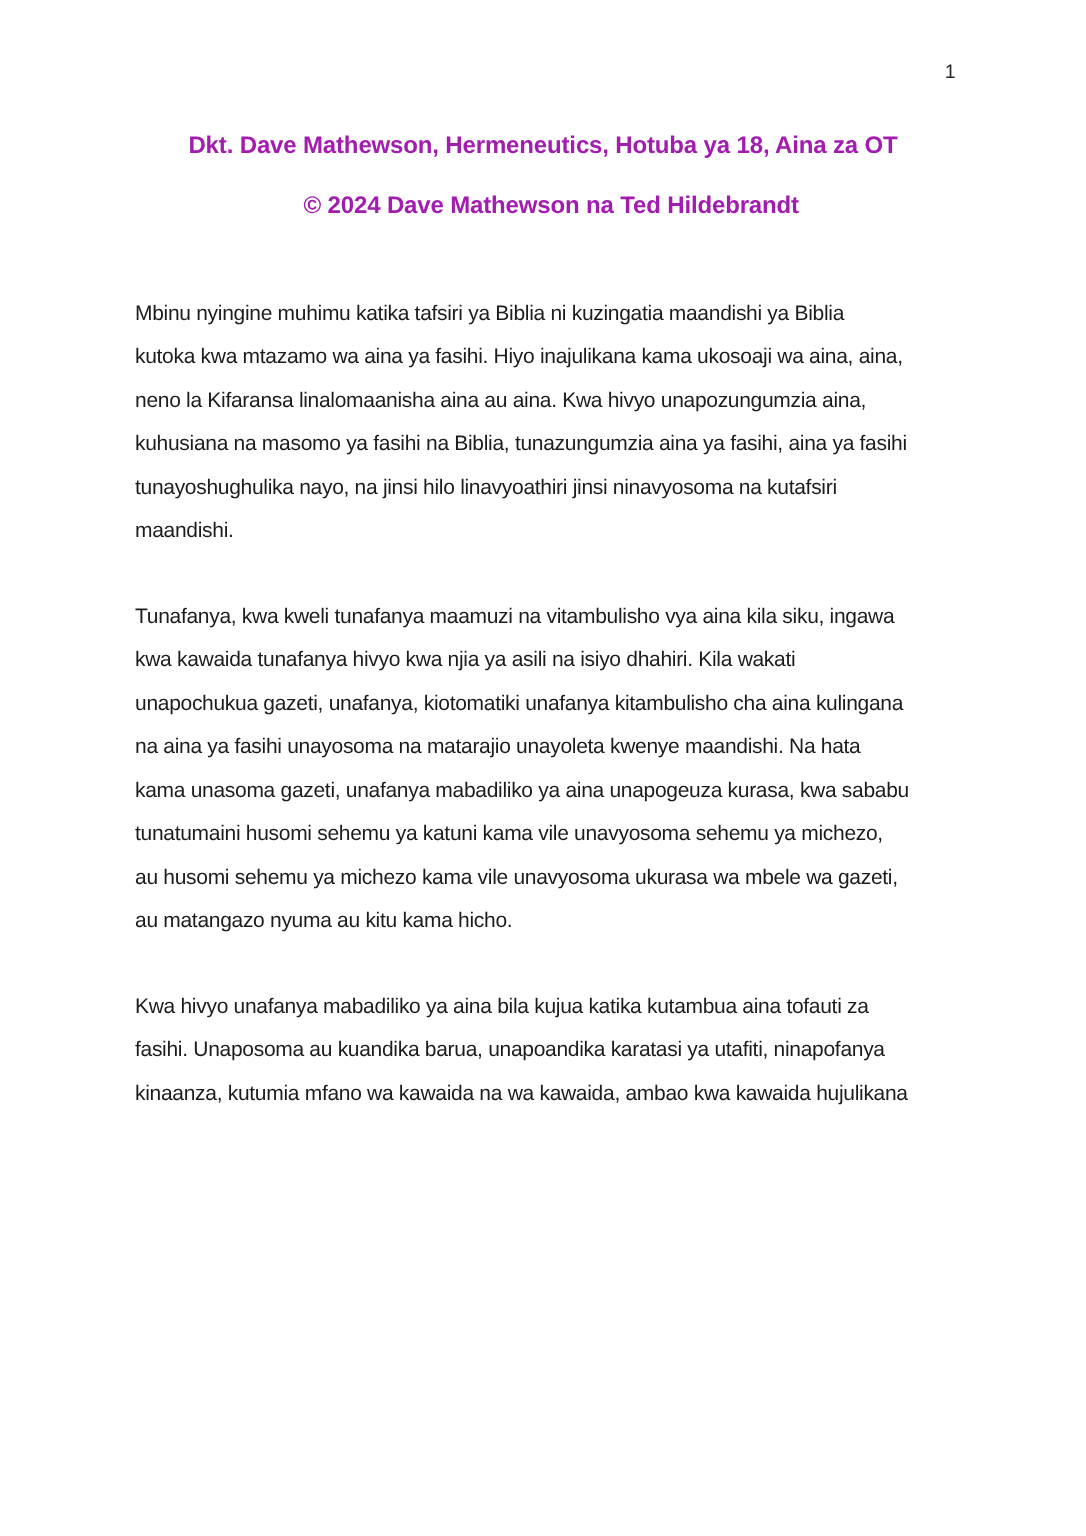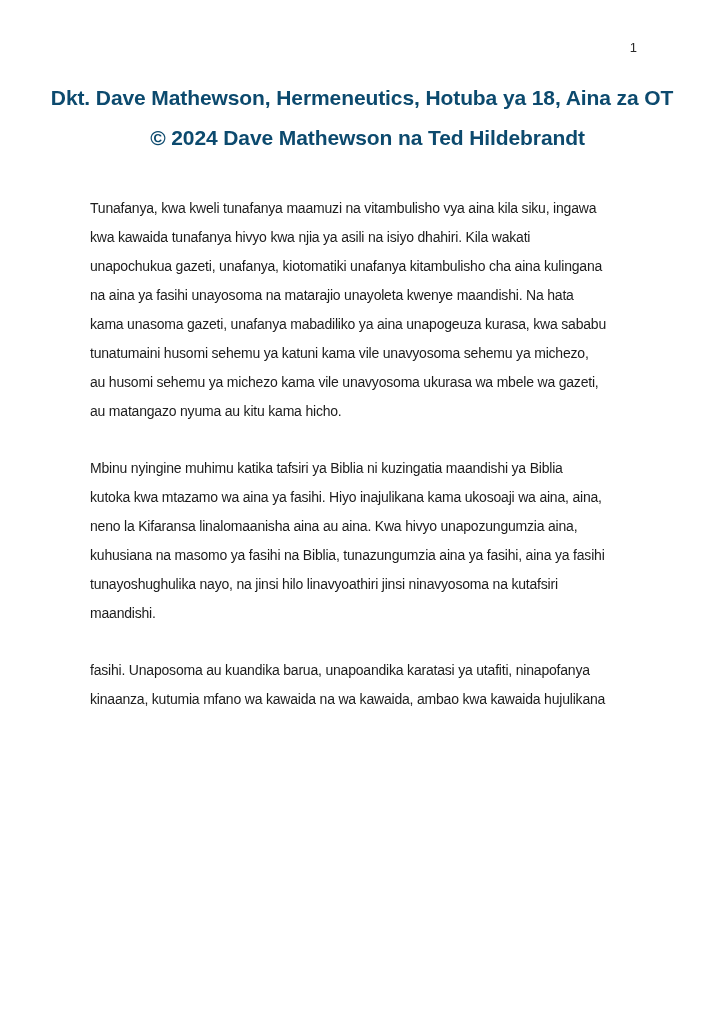--- a/index.html
+++ b/index.html
@@ -22,23 +22,23 @@
     top: 40px;
     right: 87px;
     font-size: 13px;
     color: #2a2a2a;
   }
   .titles {
     padding-top: 88px;
     text-align: center;
   }
   .title-line {
-    font-size: 21px;
+    font-size: 16px;
     font-weight: bold;
-    color: #0c4a6e;
+    color: #a21caf;
     line-height: 19px;
     letter-spacing: -0.1px;
   }
   .title-line + .title-line {
     margin-top: 21px;
     margin-left: 11px;
   }
   .doc-body {
     margin: 47px 40px 0 90px;
   }
@@ -62,35 +62,36 @@
 <div class="page">
   <div class="page-number">1</div>
 
   <div class="titles">
     <div class="title-line">Dkt. Dave Mathewson, Hermeneutics, Hotuba ya 18, Aina za OT</div>
     <div class="title-line">© 2024 Dave Mathewson na Ted Hildebrandt</div>
   </div>
 
   <div class="doc-body">
       <div class="para">
+        <div class="line">Mbinu nyingine muhimu katika tafsiri ya Biblia ni kuzingatia maandishi ya Biblia</div>
+        <div class="line">kutoka kwa mtazamo wa aina ya fasihi. Hiyo inajulikana kama ukosoaji wa aina, aina,</div>
+        <div class="line">neno la Kifaransa linalomaanisha aina au aina. Kwa hivyo unapozungumzia aina,</div>
+        <div class="line">kuhusiana na masomo ya fasihi na Biblia, tunazungumzia aina ya fasihi, aina ya fasihi</div>
+        <div class="line">tunayoshughulika nayo, na jinsi hilo linavyoathiri jinsi ninavyosoma na kutafsiri</div>
+        <div class="line">maandishi.</div>
+      </div>
+      <div class="para">
         <div class="line">Tunafanya, kwa kweli tunafanya maamuzi na vitambulisho vya aina kila siku, ingawa</div>
         <div class="line">kwa kawaida tunafanya hivyo kwa njia ya asili na isiyo dhahiri. Kila wakati</div>
         <div class="line">unapochukua gazeti, unafanya, kiotomatiki unafanya kitambulisho cha aina kulingana</div>
         <div class="line">na aina ya fasihi unayosoma na matarajio unayoleta kwenye maandishi. Na hata</div>
         <div class="line">kama unasoma gazeti, unafanya mabadiliko ya aina unapogeuza kurasa, kwa sababu</div>
         <div class="line">tunatumaini husomi sehemu ya katuni kama vile unavyosoma sehemu ya michezo,</div>
         <div class="line">au husomi sehemu ya michezo kama vile unavyosoma ukurasa wa mbele wa gazeti,</div>
         <div class="line">au matangazo nyuma au kitu kama hicho.</div>
       </div>
       <div class="para">
-        <div class="line">Mbinu nyingine muhimu katika tafsiri ya Biblia ni kuzingatia maandishi ya Biblia</div>
-        <div class="line">kutoka kwa mtazamo wa aina ya fasihi. Hiyo inajulikana kama ukosoaji wa aina, aina,</div>
-        <div class="line">neno la Kifaransa linalomaanisha aina au aina. Kwa hivyo unapozungumzia aina,</div>
-        <div class="line">kuhusiana na masomo ya fasihi na Biblia, tunazungumzia aina ya fasihi, aina ya fasihi</div>
-        <div class="line">tunayoshughulika nayo, na jinsi hilo linavyoathiri jinsi ninavyosoma na kutafsiri</div>
-        <div class="line">maandishi.</div>
-      </div>
-      <div class="para">
+        <div class="line">Kwa hivyo unafanya mabadiliko ya aina bila kujua katika kutambua aina tofauti za</div>
         <div class="line">fasihi. Unaposoma au kuandika barua, unapoandika karatasi ya utafiti, ninapofanya</div>
         <div class="line">kinaanza, kutumia mfano wa kawaida na wa kawaida, ambao kwa kawaida hujulikana</div>
       </div>
     </div>
 </div>
 
 </body></html>

